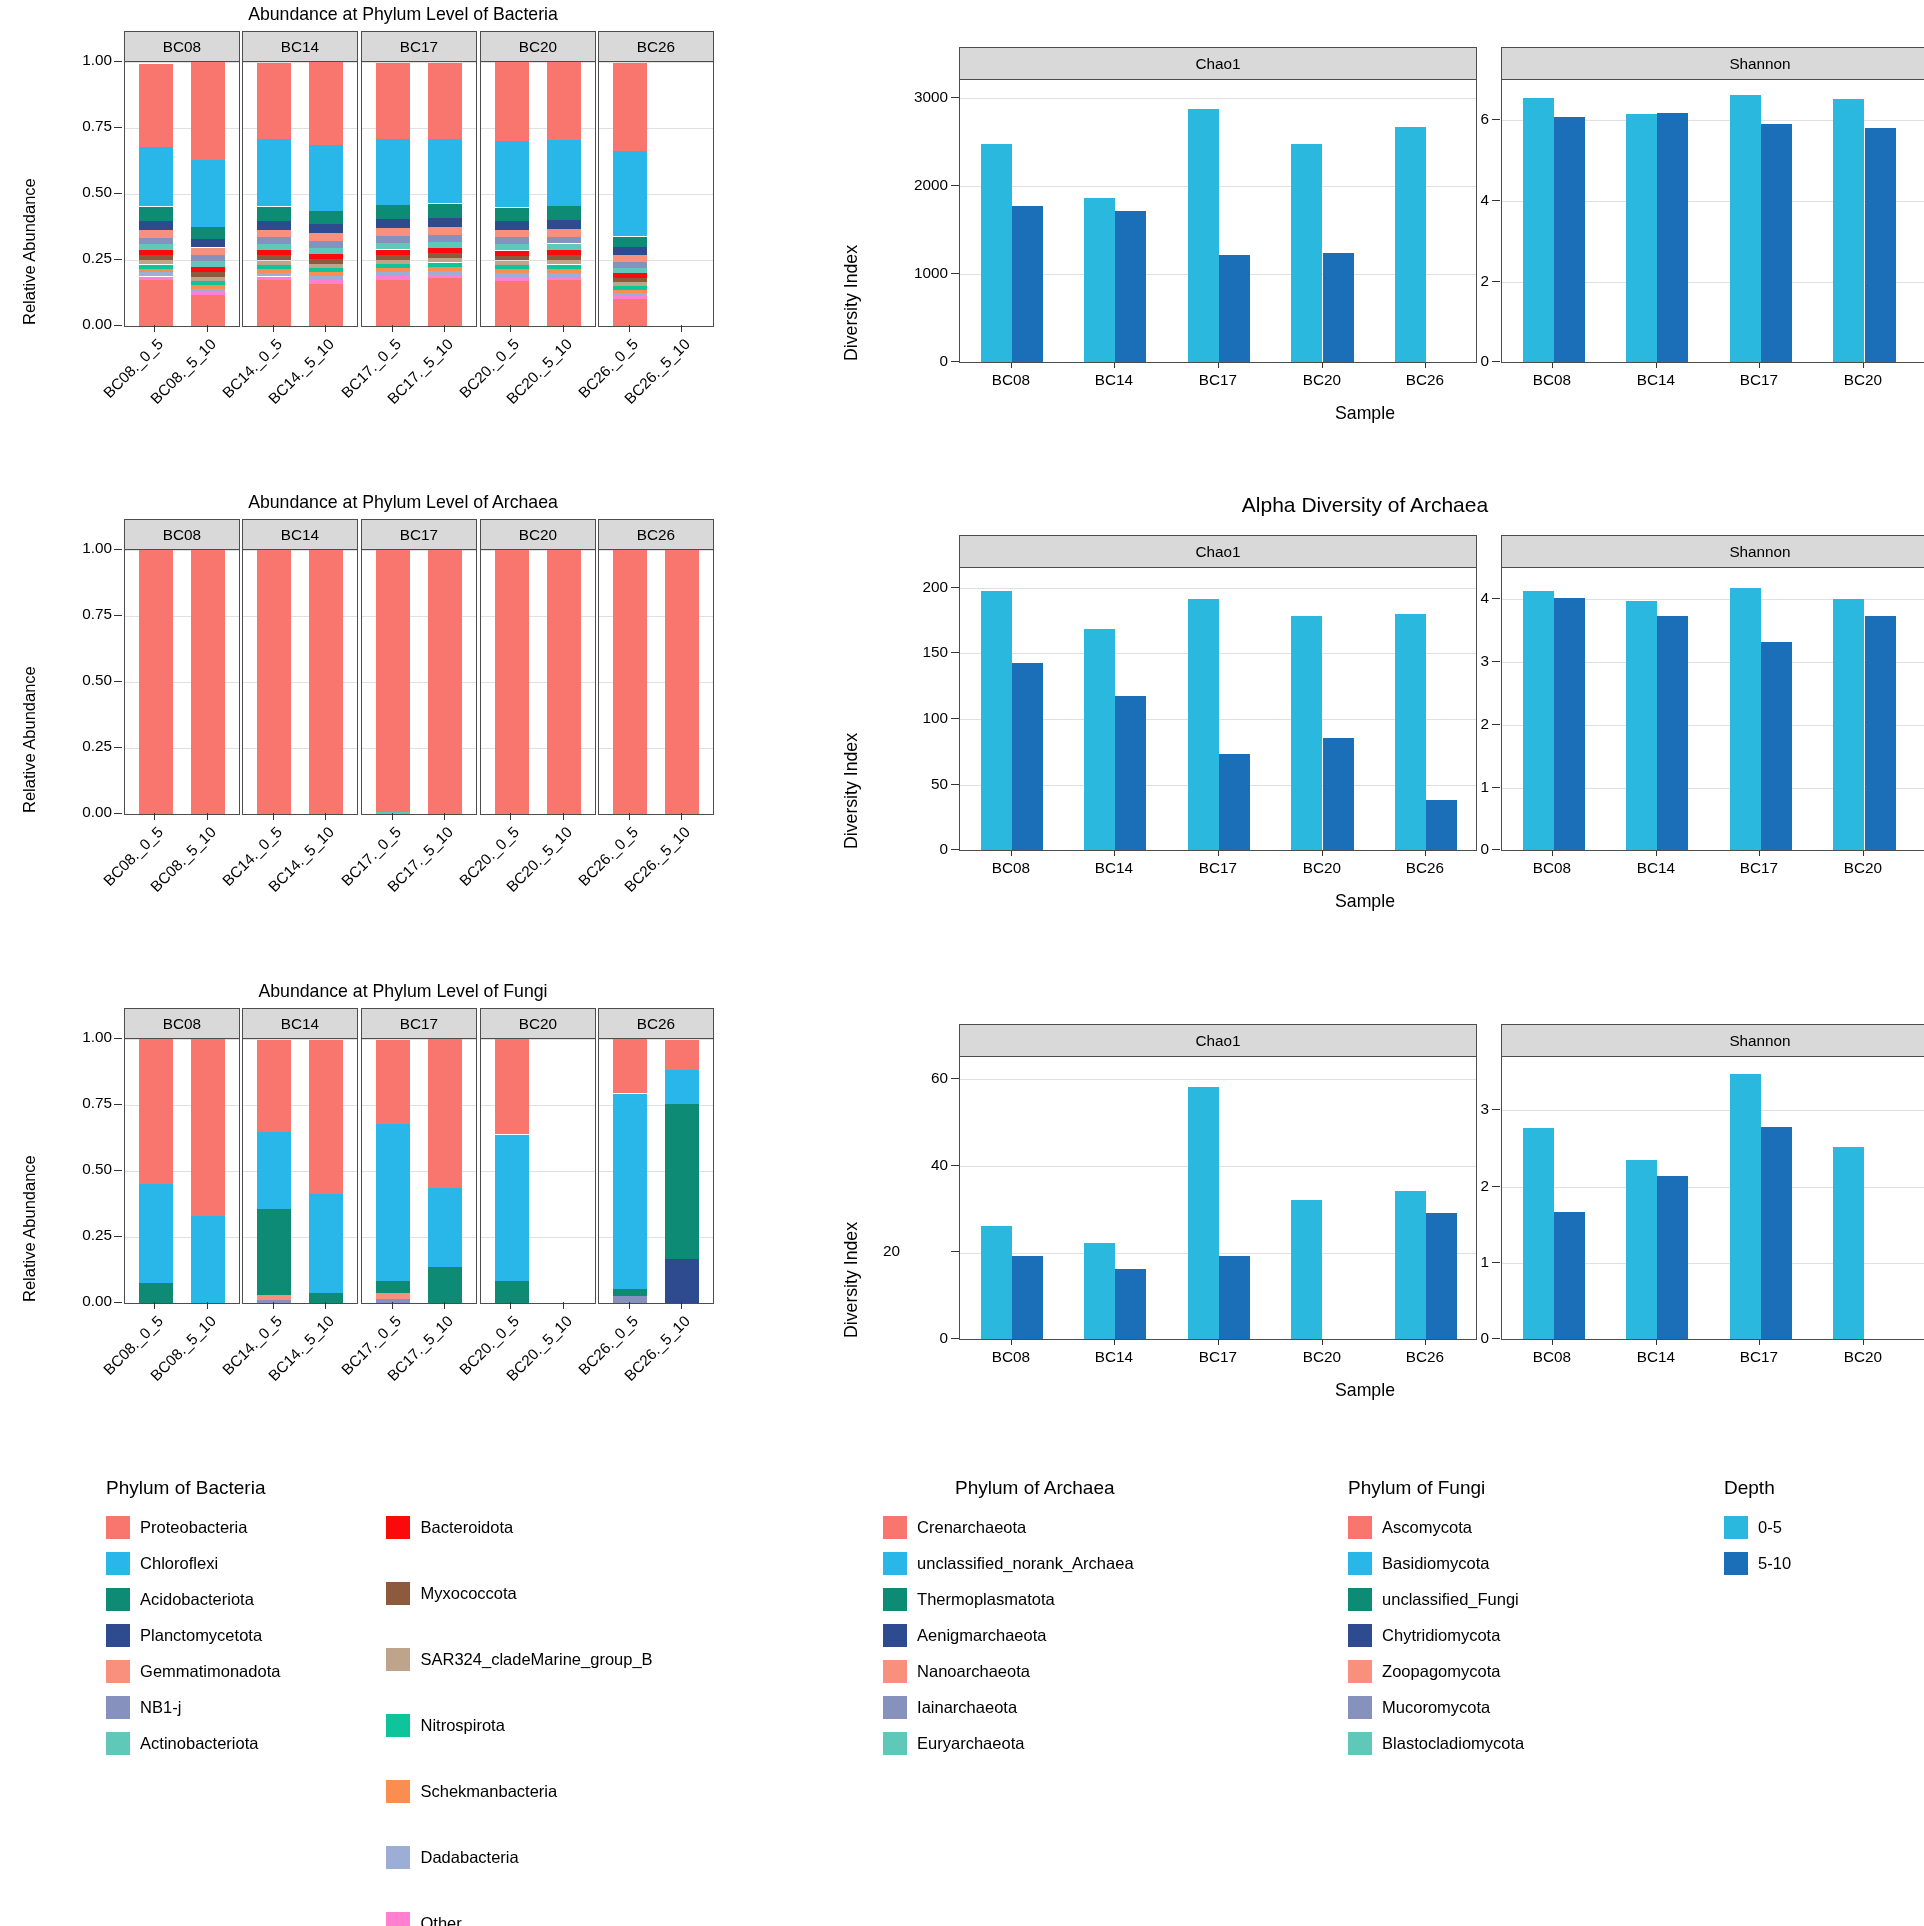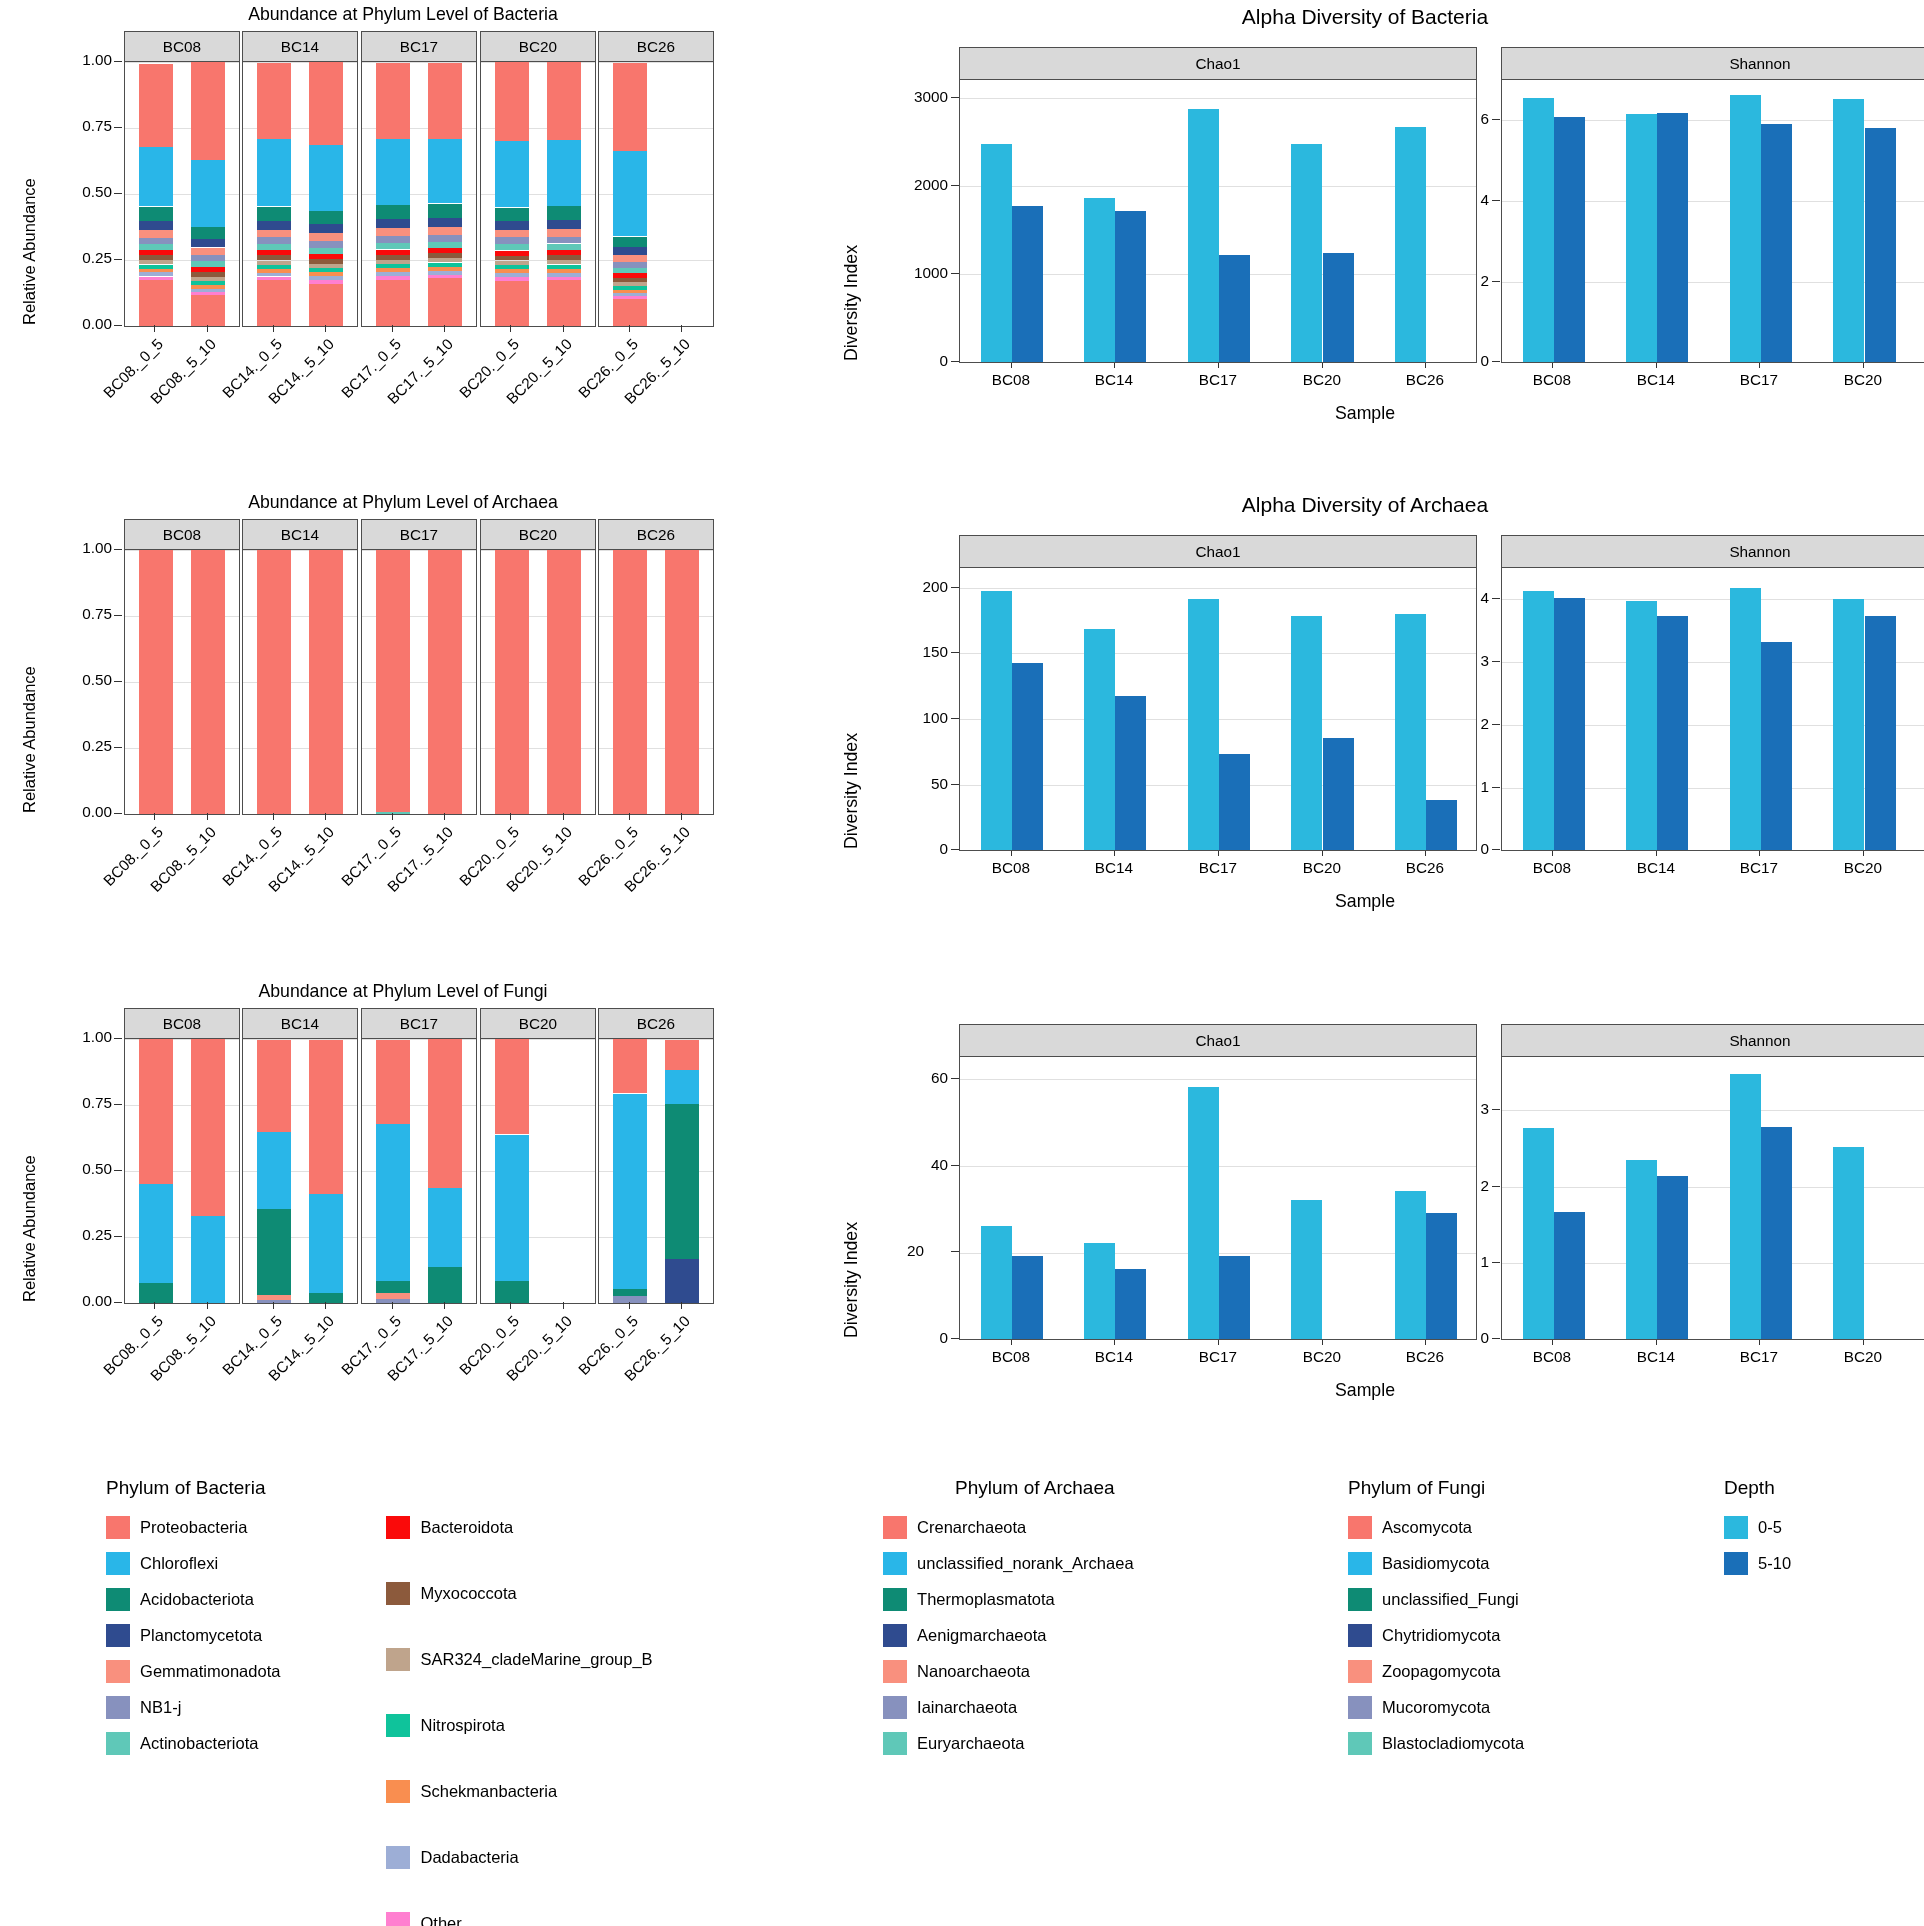--- a/index.html
+++ b/index.html
@@ -497,21 +497,20 @@
           <div class="seg" style="bottom:233px;height:30px;background:#F8766D;"></div>
         </div>
       </div>
       <div class="xlab-rot" style="left:482px;top:335px;width:147px;">BC26._0_5</div>
       <div style="position:absolute;left:629px;top:325px;width:1.2px;height:7px;background:#333;"></div>
       <div class="xlab-rot" style="left:534px;top:335px;width:147px;">BC26._5_10</div>
       <div style="position:absolute;left:681px;top:325px;width:1.2px;height:7px;background:#333;"></div>
     </div>
 
   <div class="ad-block" id="ad-bacteria" style="left:812px;top:0px;width:1106px;height:471px;">
-      <div class="ad-title" style="left:0;top:4.7px;">Alpha Diversity of Bacteria</div>
       <div class="ad-ylab" style="left:29px;top:361px;">Diversity Index</div>
       <div class="ad-ytick" style="left:71px;width:65px;text-align:right;top:361px;position:absolute;">0</div>
       <div style="position:absolute;left:139px;top:361px;width:8.2px;height:1.2px;background:#333;"></div>
       <div class="ad-ytick" style="left:71px;width:65px;text-align:right;top:273px;position:absolute;">1000</div>
       <div style="position:absolute;left:139px;top:273px;width:8.2px;height:1.2px;background:#333;"></div>
       <div class="ad-ytick" style="left:71px;width:65px;text-align:right;top:185px;position:absolute;">2000</div>
       <div style="position:absolute;left:139px;top:185px;width:8.2px;height:1.2px;background:#333;"></div>
       <div class="ad-ytick" style="left:71px;width:65px;text-align:right;top:97px;position:absolute;">3000</div>
       <div style="position:absolute;left:139px;top:97px;width:8.2px;height:1.2px;background:#333;"></div>
       <div class="ad-xtick" style="left:199px;top:371px;position:absolute;">BC08</div>
@@ -655,21 +654,21 @@
           <div class="bar" style="left:331px;width:31px;height:251px;background:#2BB8DE;"></div>
           <div class="bar" style="left:363px;width:31px;height:234px;background:#1A6FB8;"></div>
         </div>
       </div>
       <div class="ad-xlab" style="left:0;top:403px;">Sample</div>
     </div>
   <div class="ad-block" id="ad-fungi" style="left:812px;top:977px;width:1106px;height:471px;">
       <div class="ad-ylab" style="left:29px;top:361px;">Diversity Index</div>
       <div class="ad-ytick" style="left:71px;width:65px;text-align:right;top:361px;position:absolute;">0</div>
       <div style="position:absolute;left:139px;top:361px;width:8.2px;height:1.2px;background:#333;"></div>
-      <div class="ad-ytick" style="left:71px;width:65px;text-align:center;top:274px;position:absolute;">20</div>
+      <div class="ad-ytick" style="left:71px;width:65px;text-align:left;top:274px;position:absolute;">20</div>
       <div style="position:absolute;left:139px;top:274px;width:8.2px;height:1.2px;background:#333;"></div>
       <div class="ad-ytick" style="left:71px;width:65px;text-align:right;top:188px;position:absolute;">40</div>
       <div style="position:absolute;left:139px;top:188px;width:8.2px;height:1.2px;background:#333;"></div>
       <div class="ad-ytick" style="left:71px;width:65px;text-align:right;top:101px;position:absolute;">60</div>
       <div style="position:absolute;left:139px;top:101px;width:8.2px;height:1.2px;background:#333;"></div>
       <div class="ad-xtick" style="left:199px;top:371px;position:absolute;">BC08</div>
       <div style="position:absolute;left:199px;top:361px;width:1.2px;height:7px;background:#333;"></div>
       <div class="ad-xtick" style="left:302px;top:371px;position:absolute;">BC14</div>
       <div style="position:absolute;left:302px;top:361px;width:1.2px;height:7px;background:#333;"></div>
       <div class="ad-xtick" style="left:406px;top:371px;position:absolute;">BC17</div>

